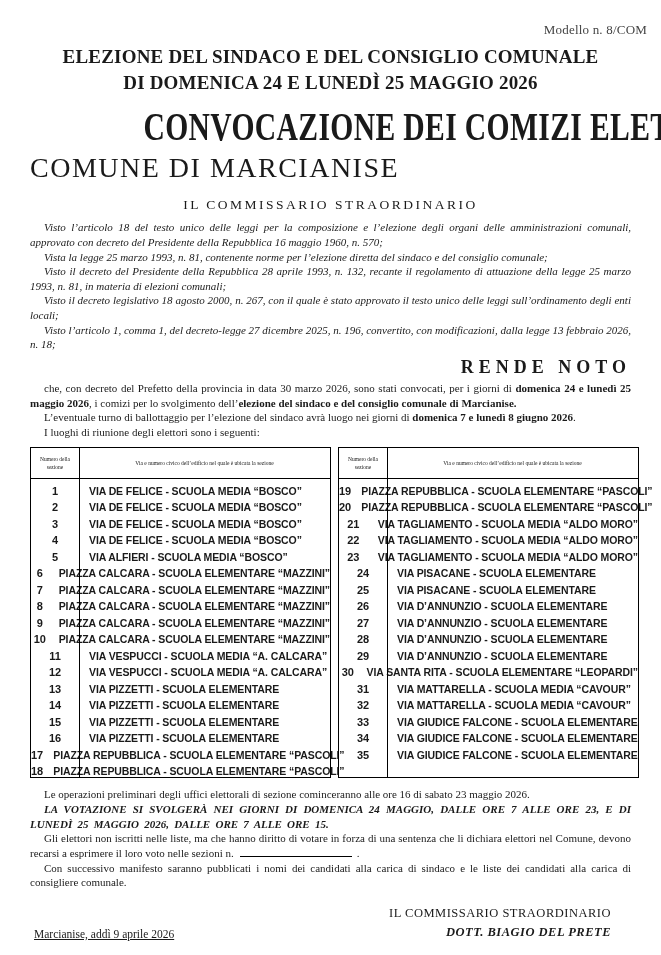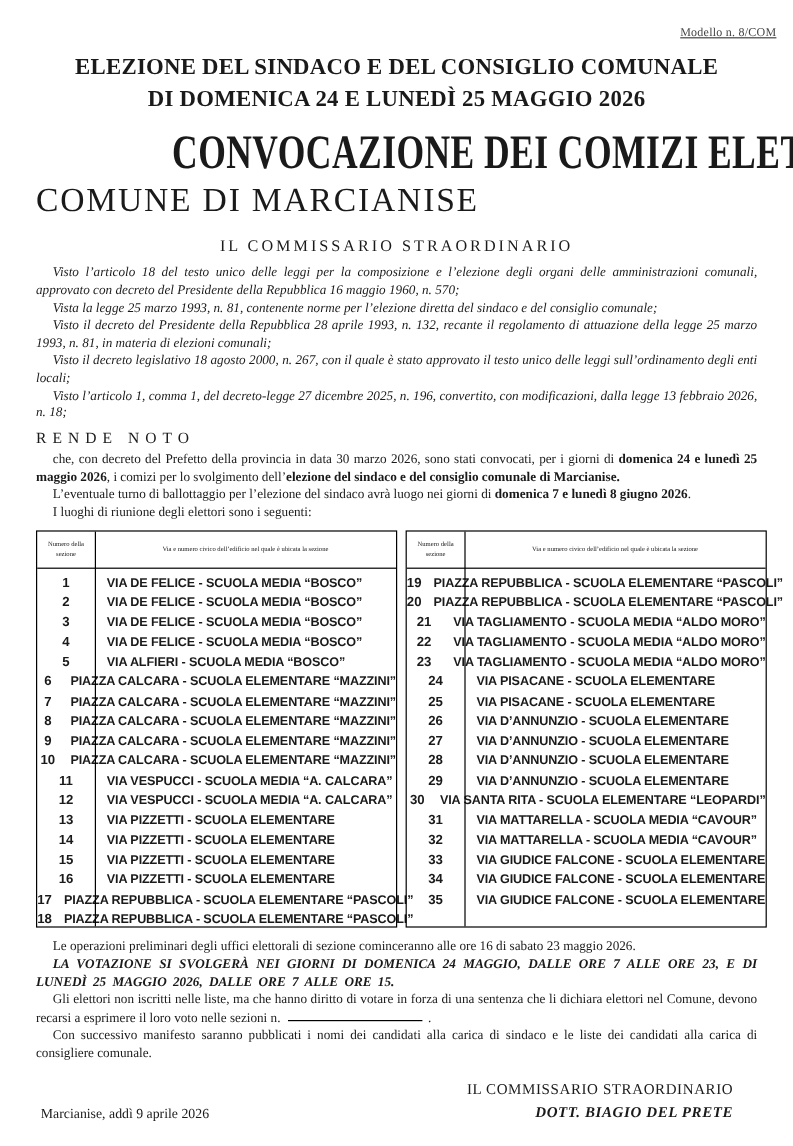--- a/index.html
+++ b/index.html
@@ -2,45 +2,45 @@
 <html><head>
 <meta charset="utf-8">
 <style>
   html,body { margin:0; padding:0; background:#e8e8e8; }
   .page {
     position:relative; width:661px; height:955px; margin:0 auto;
     background:#ffffff; color:#1a1a1a;
     font-family:"Liberation Serif", serif;
     box-sizing:border-box; padding:44px 30px 0 30px; overflow:hidden;
   }
-  .model-ref { position:absolute; top:22px; right:14px; font-size:10px; color:#444; letter-spacing:0.2px;text-decoration:underline; }
+  .model-ref { position:absolute; top:22px; right:14px; font-size:13px; color:#444; letter-spacing:0.2px; }
   .hline { text-align:center; font-weight:bold; font-size:19px; line-height:1.35; letter-spacing:0.2px; }
   .big-title-wrap { text-align:center; margin-top:8px; white-space:nowrap; }
   .big-title { display:inline-block; font-weight:bold; font-size:40px; letter-spacing:0.5px; transform:scaleX(0.74); transform-origin:center; }
   .subtitle { text-align:left; font-size:28px; letter-spacing:1.5px; margin-top:2px; }
   .authority-heading { text-align:center; font-size:13.5px; letter-spacing:2.5px; margin-top:13px; }
   .body-text { margin-top:7px;font-style:italic; }
   .body-text p, .rn p, .closing p { margin:0; font-size:11px; line-height:1.33; text-align:justify; text-indent:14px; }
-  .rende-noto { text-align:left; font-size:13px; letter-spacing:5px; margin:5px 0 3px 0; }
+  .rende-noto { text-align:right; font-size:18px; letter-spacing:5px; margin:5px 0 3px 0;font-weight:bold; }
   b.inl { font-weight:bold; }
   .tables { display:flex; justify-content:space-between; gap:7px; margin-top:8px; }
   .etable { position:relative; width:301px; height:331px; border:1px solid #000; box-sizing:border-box; display:flex; flex-direction:column; }
   .vline { position:absolute; left:48px; top:0; bottom:0; width:1px; background:#000; }
   .thead { display:flex; border-bottom:1px solid #000; height:30px; flex:0 0 auto; }
   .th-num { width:48px; font-size:5.5px; line-height:1.5; text-align:center; display:flex; align-items:center; justify-content:center; padding:2px; box-sizing:border-box; }
   .th-venue { flex:1; font-size:5.5px; display:flex; align-items:center; justify-content:center; padding:2px 10px; text-align:center; }
   .tbody { flex:1 1 auto; display:flex; flex-direction:column; padding-top:3px; }
   .trow { display:flex; height:16.5px; flex:0 0 auto; align-items:center; }
   .tnum { width:48px; text-align:center; font-family:"Liberation Sans", sans-serif; font-weight:bold; font-size:11px; }
   .tvenue { padding-left:10px; font-family:"Liberation Sans", sans-serif; font-weight:bold; font-size:10.5px; letter-spacing:-0.1px; white-space:nowrap; }
   .closing { margin-top:9px; }
   .closing .shout { font-weight:bold; word-spacing:2.5px;font-style:italic; }
   .blank-line { display:inline-block; width:112px; border-bottom:1.5px solid #000; height:0.85em; margin:0 5px 0 6px; }
   .sig-row { display:flex; justify-content:space-between; align-items:flex-end; margin-top:16px; padding:0 4px; }
-  .place-date { font-size:11.5px; }
+  .place-date { font-size:11.5px;text-decoration:underline; }
   .sig-block { text-align:center; margin-right:16px; }
   .sig-role { font-size:12.5px; letter-spacing:0.5px; }
   .sig-name { font-size:12.5px; font-weight:bold; font-style:italic; margin-top:4px; letter-spacing:0.5px;text-align:right; }
 </style>
 </head>
 <body>
 
 <div class="page">
 
   <div class="model-ref">Modello n. 8/COM</div>

